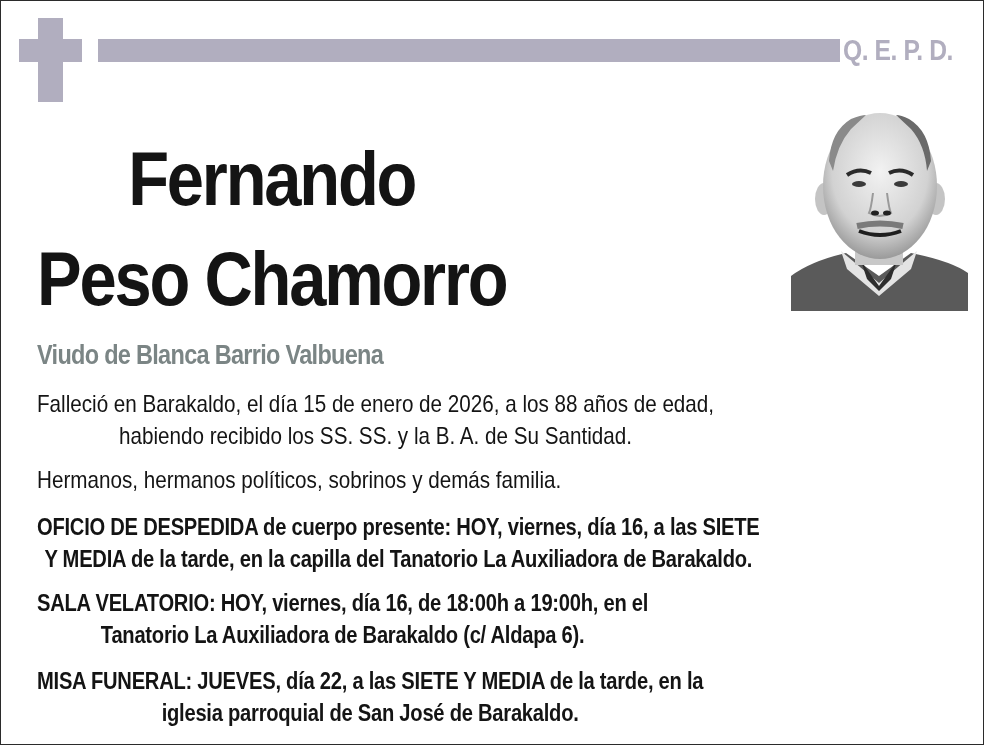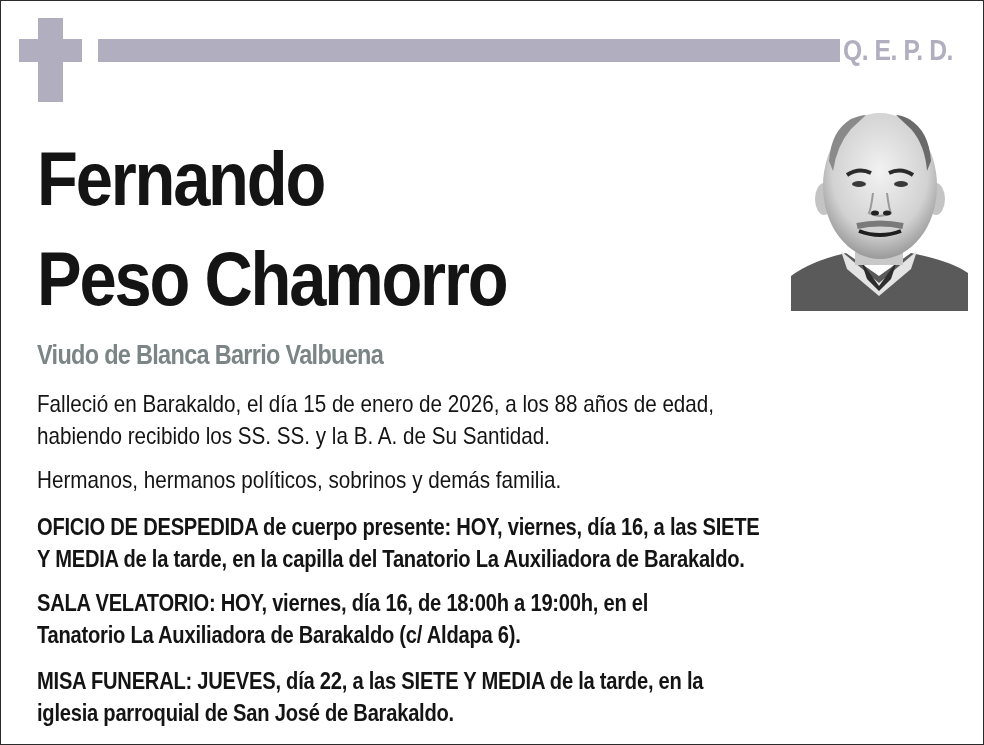--- a/index.html
+++ b/index.html
@@ -5,20 +5,21 @@
   html, body { margin: 0; padding: 0; background: #ffffff; }
   body { width: 984px; height: 745px; overflow: hidden; }
   .page {
     position: relative;
     width: 984px; height: 745px;
     box-sizing: border-box;
     border: 1.5px solid #2b2b2b;
     background: #ffffff;
     font-family: "Liberation Sans", "DejaVu Sans", sans-serif;
     color: #141414;
+    text-align: center;
   }
   .cross-v { position: absolute; left: 37px; top: 17px; width: 25px; height: 84px; background: #b1aebf; }
   .cross-h { position: absolute; left: 18px; top: 38px; width: 63px; height: 23px; background: #b1aebf; }
   .top-bar { position: absolute; left: 97px; top: 38px; width: 742px; height: 23px; background: #b1aebf; }
   .qepd {
     position: absolute; left: 842px; top: 31px;
     font-size: 29px; font-weight: bold; color: #b1aebf;
     letter-spacing: -0.5px; line-height: 36px;
     transform: scaleX(0.85); transform-origin: left center;
     white-space: nowrap;

